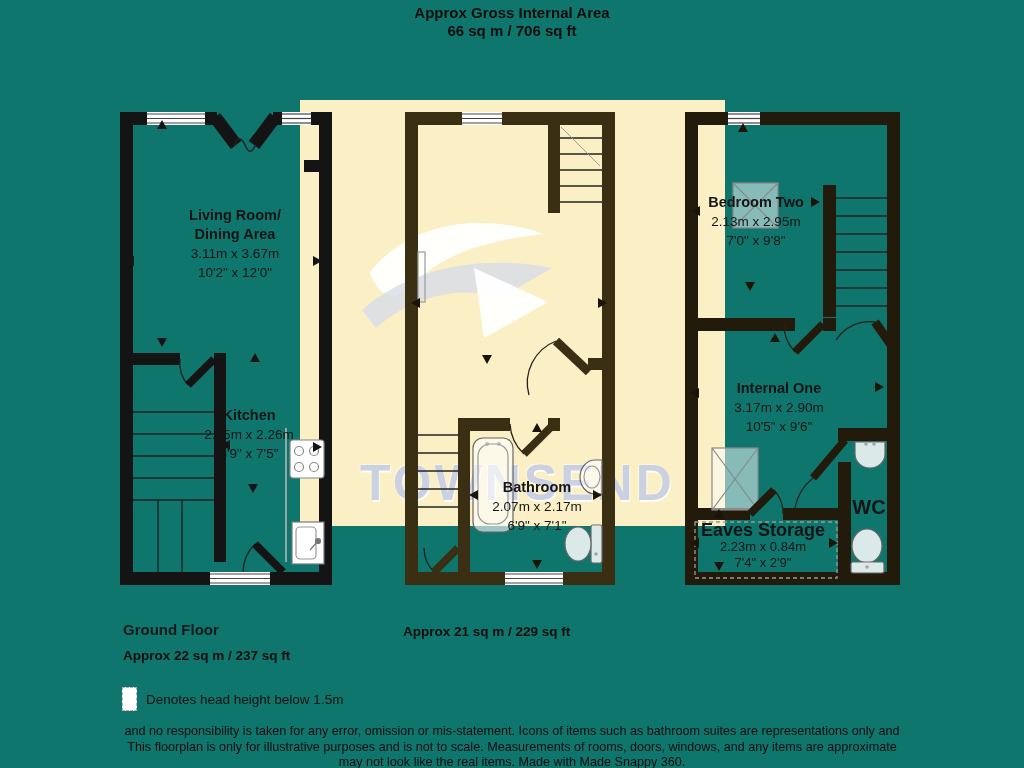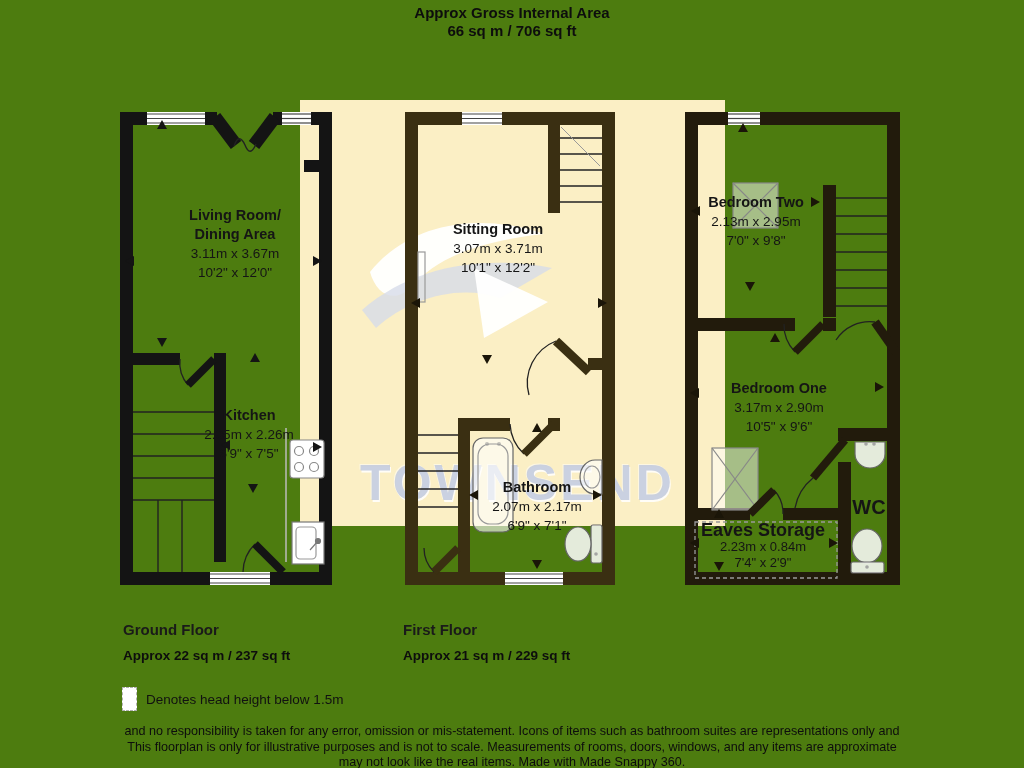--- a/index.html
+++ b/index.html
@@ -1,16 +1,16 @@
 <!DOCTYPE html>
 <html><head>
 <meta charset="utf-8">
 <style>
   html,body{margin:0;padding:0;background:#fff;}
-  #page{position:relative;width:1024px;height:768px;background:#4d7c0f;overflow:hidden;
+  #page{position:relative;width:1024px;height:768px;background:#0f766e;overflow:hidden;
         font-family:"Liberation Sans","DejaVu Sans",sans-serif;color:#111;}
   .titleblock{position:absolute;left:0;right:0;top:4px;text-align:center;z-index:5;}
   .titleblock div{font-size:15px;font-weight:bold;line-height:18px;color:#0d0d0d;}
   .highlight{position:absolute;left:300px;top:100px;width:425px;height:426px;
              background:#FBEFC5;z-index:1;}
   .wm-logo{position:absolute;left:362px;top:210px;z-index:2;}
   .wm-word{position:absolute;z-index:2;font-weight:bold;color:rgba(195,203,221,0.88);
            letter-spacing:3px;font-size:50px;line-height:50px;
            text-shadow:1px 2px 0 rgba(255,255,255,0.85), -1px -1px 0 rgba(255,255,255,0.5);}
   #wm1{left:368px;top:318px;}
@@ -287,58 +287,52 @@
     <div>3.11m x 3.67m</div>
     <div>10'2" x 12'0"</div>
   </div>
 
   <div class="room-label" style="left:249px;top:406px;">
     <div class="rname">Kitchen</div>
     <div>2.05m x 2.26m</div>
     <div>6'9" x 7'5"</div>
   </div>
 
-  <div class="room-label" style="left:498px;top:220px;">
-    <div class="rname">Sitting Room</div>
-    <div>3.07m x 3.71m</div>
-    <div>10'1" x 12'2"</div>
-  </div>
 
   <div class="room-label" style="left:537px;top:478px;">
     <div class="rname">Bathroom</div>
     <div>2.07m x 2.17m</div>
     <div>6'9" x 7'1"</div>
   </div>
 
   <div class="room-label" style="left:756px;top:193px;">
     <div class="rname">Bedroom Two</div>
     <div>2.13m x 2.95m</div>
     <div>7'0" x 9'8"</div>
   </div>
 
   <div class="room-label" style="left:779px;top:379px;">
-    <div class="rname">Bedroom One</div>
+    <div class="rname">Internal One</div>
     <div>3.17m x 2.90m</div>
     <div>10'5" x 9'6"</div>
   </div>
 
   <div class="room-label small" style="left:763px;top:522px;">
     <div class="rname">Eaves Storage</div>
     <div>2.23m x 0.84m</div>
     <div>7'4" x 2'9"</div>
   </div>
 
   <div class="wc-label" style="left:869px;top:496px;">WC</div>
 
   <div class="floor-caption" style="left:123px;top:618px;">
     <div class="fname">Ground Floor</div>
     <div class="farea">Approx 22 sq m / 237 sq ft</div>
   </div>
   <div class="floor-caption" style="left:403px;top:618px;">
-    <div class="fname">First Floor</div>
     <div class="farea">Approx 21 sq m / 229 sq ft</div>
   </div>
 
   <div class="legend-box"></div>
   <div class="legend-text">Denotes head height below 1.5m</div>
 
   <div class="disclaimer">
     <div>and no responsibility is taken for any error, omission or mis-statement. Icons of items such as bathroom suites are representations only and</div>
     <div>This floorplan is only for illustrative purposes and is not to scale. Measurements of rooms, doors, windows, and any items are approximate</div>
     <div>may not look like the real items. Made with Made Snappy 360.</div>

